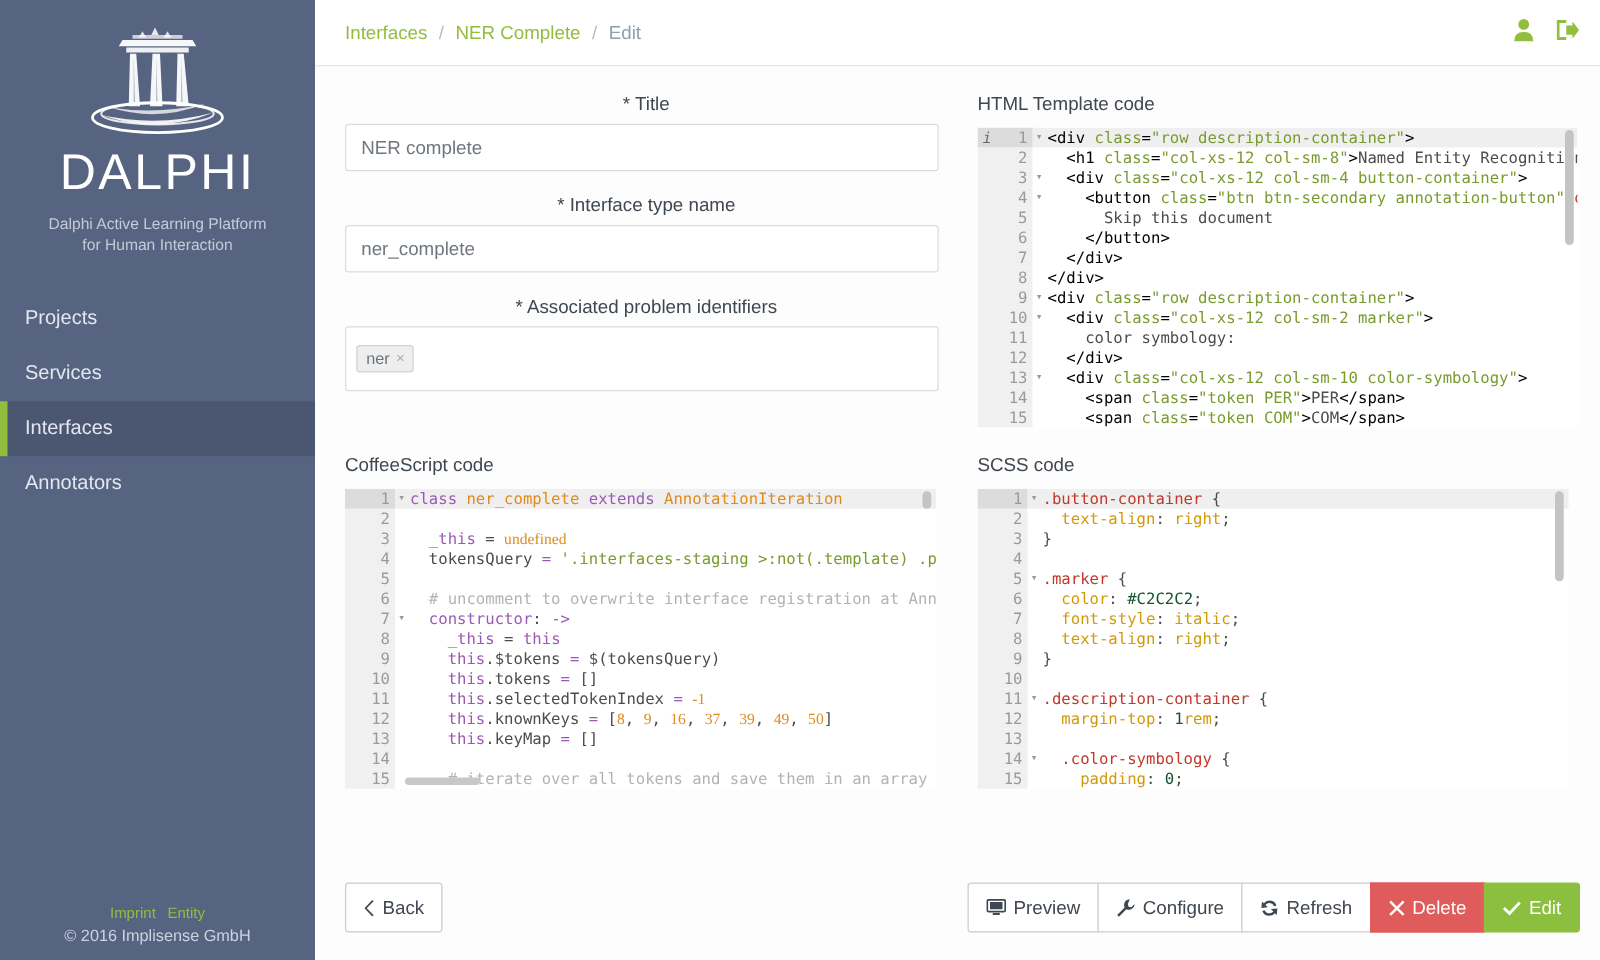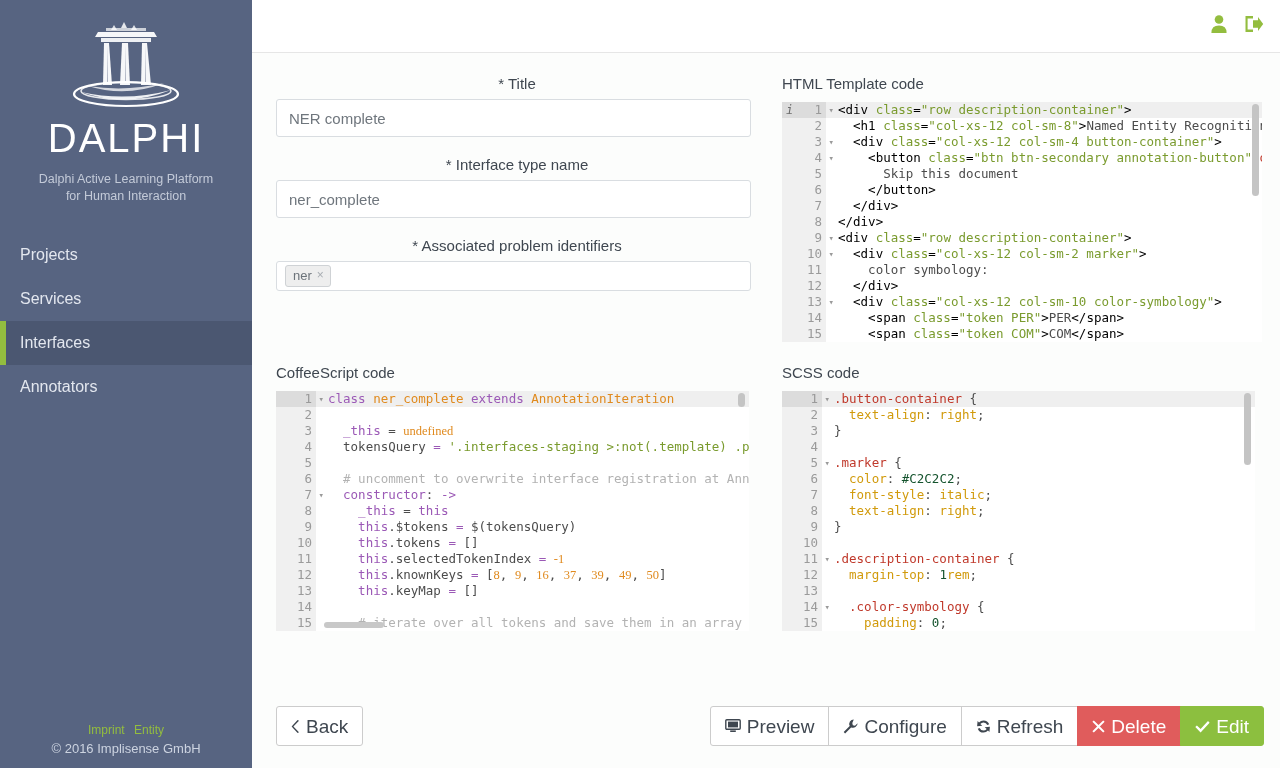--- a/index.html
+++ b/index.html
@@ -116,21 +116,21 @@
     background: #fff;
     font-size: 15px;
     color: #6f767d;
     padding: 0 12px;
     font-family: "Liberation Sans", sans-serif;
     outline: none;
   }
   .field-block { margin-bottom: 19px; }
   .tagbox {
     width: 475px;
-    height: 30px;
+    height: 52px;
     border: 1px solid #d9dde1;
     border-radius: 3px;
     background: #fff;
     display: flex;
     align-items: center;
     padding: 0 8px;
   }
   .chip {
     background: #eeeeee;
     border: 1px solid #cfd2d5;
@@ -234,21 +234,21 @@
   .btnbar {
     position: absolute;
     left: 24px; right: 24px;
     bottom: 22px;
     display: flex;
     align-items: center;
     height: 40px;
   }
   .btn {
     font-family: "Liberation Sans", sans-serif;
-    font-size: 19px;
+    font-size: 15px;
     border: 1px solid #cccccc;
     background: #ffffff;
     color: #3f4750;
     height: 40px;
     padding: 0 14px;
     border-radius: 3px;
     cursor: pointer;
     display: inline-flex;
     align-items: center;
     gap: 6px;
@@ -323,20 +323,27 @@
         <a href="#">Imprint</a>
         <a href="#">Entity</a>
       </div>
       <div class="footer-copy">© 2016 Implisense GmbH</div>
     </div>
   </aside>
 
   <section class="main">
 
     <div class="topbar">
+      <div class="breadcrumb">
+        <a href="#">Interfaces</a>
+        <span class="sep">/</span>
+        <a href="#">NER Complete</a>
+        <span class="sep">/</span>
+        <span class="current">Edit</span>
+      </div>
       <div class="topbar-icons">
         <span class="ticon">
           <svg width="18" height="20" viewBox="0 0 18 20">
               <circle cx="9" cy="5.5" r="4.3" fill="#93bd3f"></circle>
               <path d="M1.4 19 q0 -7.4 7.6 -7.4 q7.6 0 7.6 7.4 z" fill="#93bd3f"></path>
             </svg>
         </span>
         <span class="ticon">
           <svg width="20" height="20" viewBox="0 0 20 20">
             <path d="M1.5 2 h7.5 v2.4 h-5.4 v11.2 h5.4 v2.4 h-7.5 z" fill="#93bd3f"></path>

